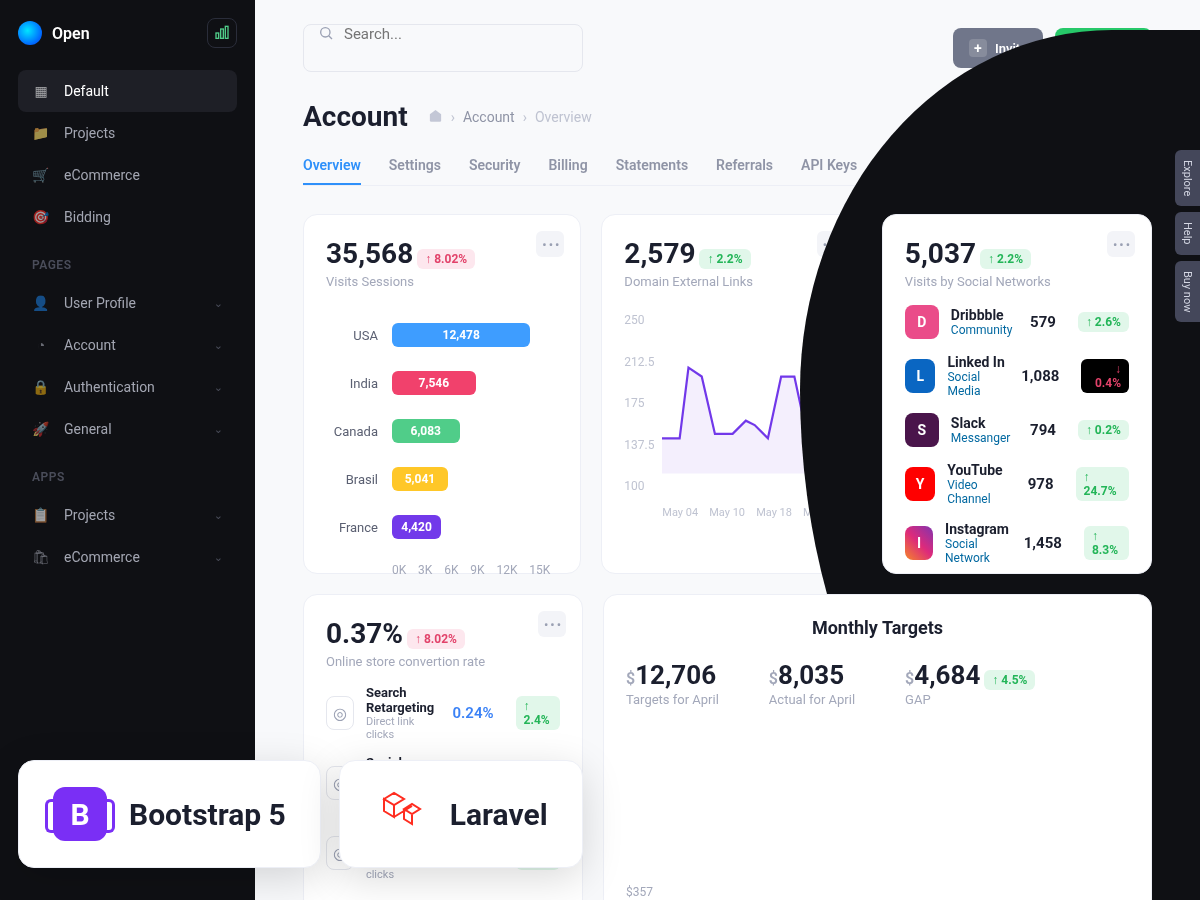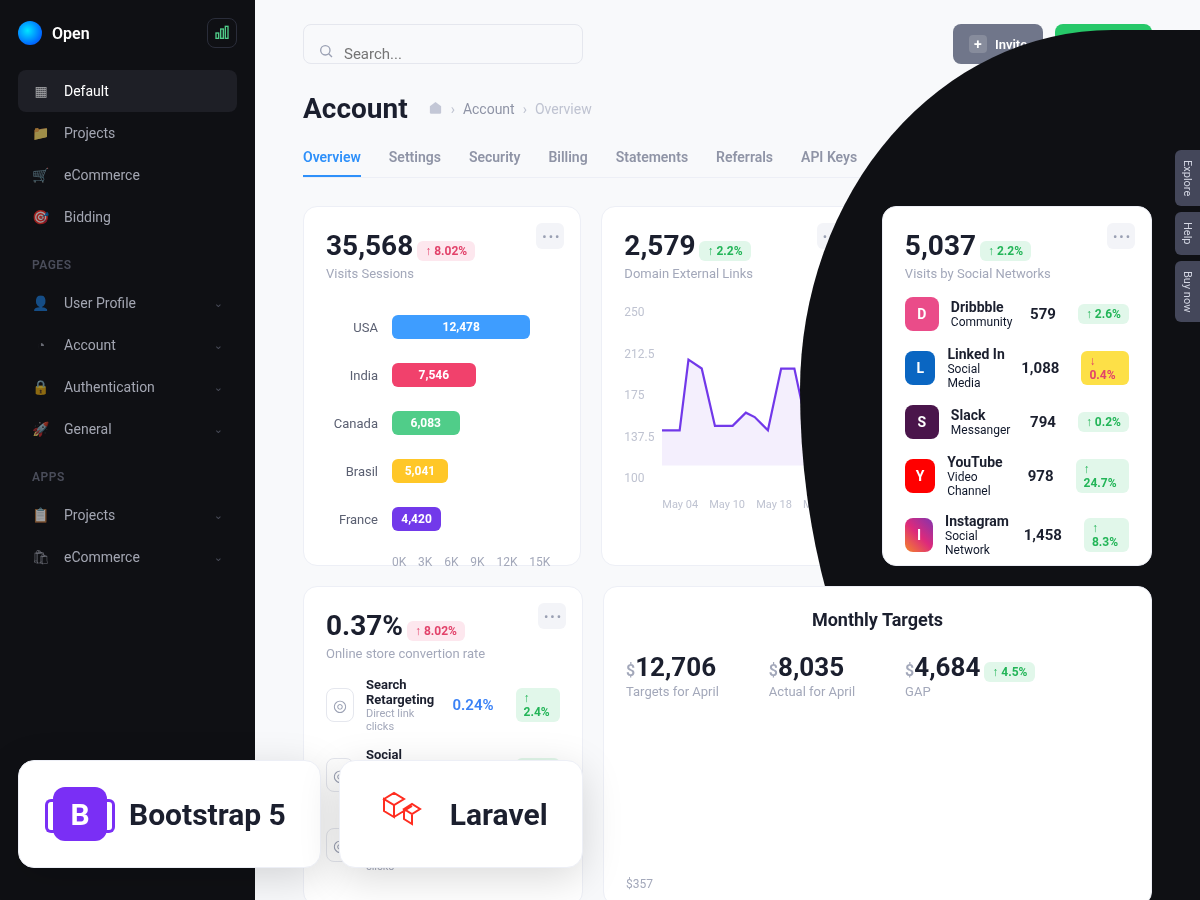--- a/index.html
+++ b/index.html
@@ -13,57 +13,57 @@
 .avatar { width:44px; height:44px; border-radius:8px; background:linear-gradient(135deg,#ff9a00,#ff3c00); }
 .user-name { color:#fff; font-weight:600; font-size:14px; }
 .user-role { color:#6b6f7a; font-size:12px; }
 .nav-item { display:flex; align-items:center; gap:14px; padding:12px 14px; border-radius:8px; color:#a3a6b2; font-size:14px; cursor:pointer; }
 .nav-item.active { background:#1e1f26; color:#fff; }
 .nav-item .nav-icon { width:18px; height:18px; display:flex; align-items:center; justify-content:center; opacity:.6; }
 .nav-item .chev { margin-left:auto; color:#4a4d5a; font-size:11px; }
 .section-label { color:#4a4d5a; font-size:12px; font-weight:600; letter-spacing:.5px; padding:20px 14px 10px; }
 .main { position:absolute; left:255px; top:0; right:0; height:900px; padding:24px 48px; overflow:hidden; }
 .topbar { display:flex; align-items:center; gap:12px; margin-bottom:28px; }
-.search { flex:0 0 280px; height:40px; border:1px solid #e5e7ee; border-radius:8px; display:flex; align-items:flex-end; padding:0 14px; color:#9aa0b3; gap:10px; font-size:15px; }
+.search { flex:0 0 280px; height:48px; border:1px solid #e5e7ee; border-radius:8px; display:flex; align-items:flex-start; padding:0 14px; color:#9aa0b3; gap:10px; font-size:15px; }
 .search input { border:none; outline:none; font-size:15px; width:100%; background:transparent; }
 .spacer { flex:1; }
 .btn { height:40px; padding:0 16px; border-radius:8px; font-weight:600; font-size:13px; display:flex; align-items:center; gap:8px; }
 .btn-gray { background:#70768a; color:#fff; }
 .btn-green { background:#27c869; color:#fff; }
 .btn-plus { width:18px; height:18px; display:inline-flex; align-items:center; justify-content:center; background:#878c9c; color:#fff; border-radius:4px; font-size:14px; line-height:1; }
 .page-head { display:flex; align-items:center; gap:20px; margin-bottom:14px; }
 .page-title { font-size:28px; font-weight:700; color:#1b1f2e; }
 .crumbs { display:flex; align-items:center; gap:8px; color:#8f94a6; font-size:14px; }
 .crumbs .muted { color:#bfc3d1; }
 .tabs { display:flex; gap:28px; border-bottom:1px solid #edeff6; margin-bottom:28px; }
 .tab { padding:10px 0; color:#8f94a6; font-size:14px; font-weight:600; cursor:pointer; }
 .tab.active { color:#2e90fa; border-bottom:2px solid #2e90fa; }
 .card-row { display:flex; gap:20px; }
 .card { background:#fff; border:1px solid #edeff6; border-radius:14px; padding:22px; position:relative; }
 .card-dots { position:absolute; right:16px; top:16px; width:28px; height:26px; border-radius:6px; background:#f3f4f8; color:#9aa0b3; display:flex; align-items:center; justify-content:center; letter-spacing:2px; font-size:13px; padding-left:3px; }
 .big-num { font-size:28px; font-weight:700; color:#1b1f2e; }
 .delta { font-size:12px; font-weight:700; padding:3px 8px; border-radius:6px; display:inline-flex; align-items:center; gap:3px; }
 .delta.up-green { background:#e1f7ea; color:#23b558; }
 .delta.up-pink { background:#fde7ee; color:#e2426a; }
-.delta.dn-pink { background:#fde047; color:#e2426a; }
+.delta.dn-pink { background:#000000; color:#e2426a;text-align:right; }
 .sub-label { color:#a3a8ba; font-size:13px; margin-top:4px; }
 
 .bar-row { display:flex; align-items:center; gap:14px; margin:24px 0; font-size:13px; color:#5b6072; }
 .bar-row .name { width:52px; text-align:right; }
 .bar-track { position:relative; height:24px; flex:1; }
 .bar-fill { height:24px; border-radius:6px; display:flex; align-items:center; justify-content:center; color:#fff; font-size:12px; font-weight:700; }
 .x-axis { display:flex; margin-left:66px; justify-content:space-between; font-size:12px; color:#a3a8ba; margin-top:6px; padding-right:8px; }
 
 .y-labels { font-size:12px; color:#bfc3d1; }
 .line-chart { position:relative; height:200px; margin-top:24px; }
 
 .social-row { display:flex; align-items:center; gap:12px; margin:15px 0; }
 .social-icon { width:34px; height:34px; border-radius:8px; display:flex; align-items:center; justify-content:center; color:#fff; font-weight:700; font-size:14px; }
 .social-name { font-size:14px; font-weight:700; color:#1b1f2e; }
-.social-sub { font-size:12px; color:#0f172a; }
+.social-sub { font-size:12px; color:#0369a1; }
 .social-val { margin-left:auto; font-size:15px; font-weight:700; color:#1b1f2e; }
 
 .conv-row { display:flex; align-items:center; gap:12px; margin:14px 0; }
 .conv-icon { width:34px; height:34px; border-radius:8px; border:1px solid #e5e7ee; display:flex; align-items:center; justify-content:center; color:#9aa0b3; }
 .conv-title { font-size:13px; font-weight:700; color:#1b1f2e; }
 .conv-sub { font-size:11px; color:#a3a8ba; }
 .conv-val { margin-left:auto; font-size:15px; font-weight:600; color:#3b82f6; }
 
 .target-num { font-size:26px; font-weight:700; color:#1b1f2e; }
 .target-label { color:#a3a8ba; font-size:13px; margin-top:2px; }

